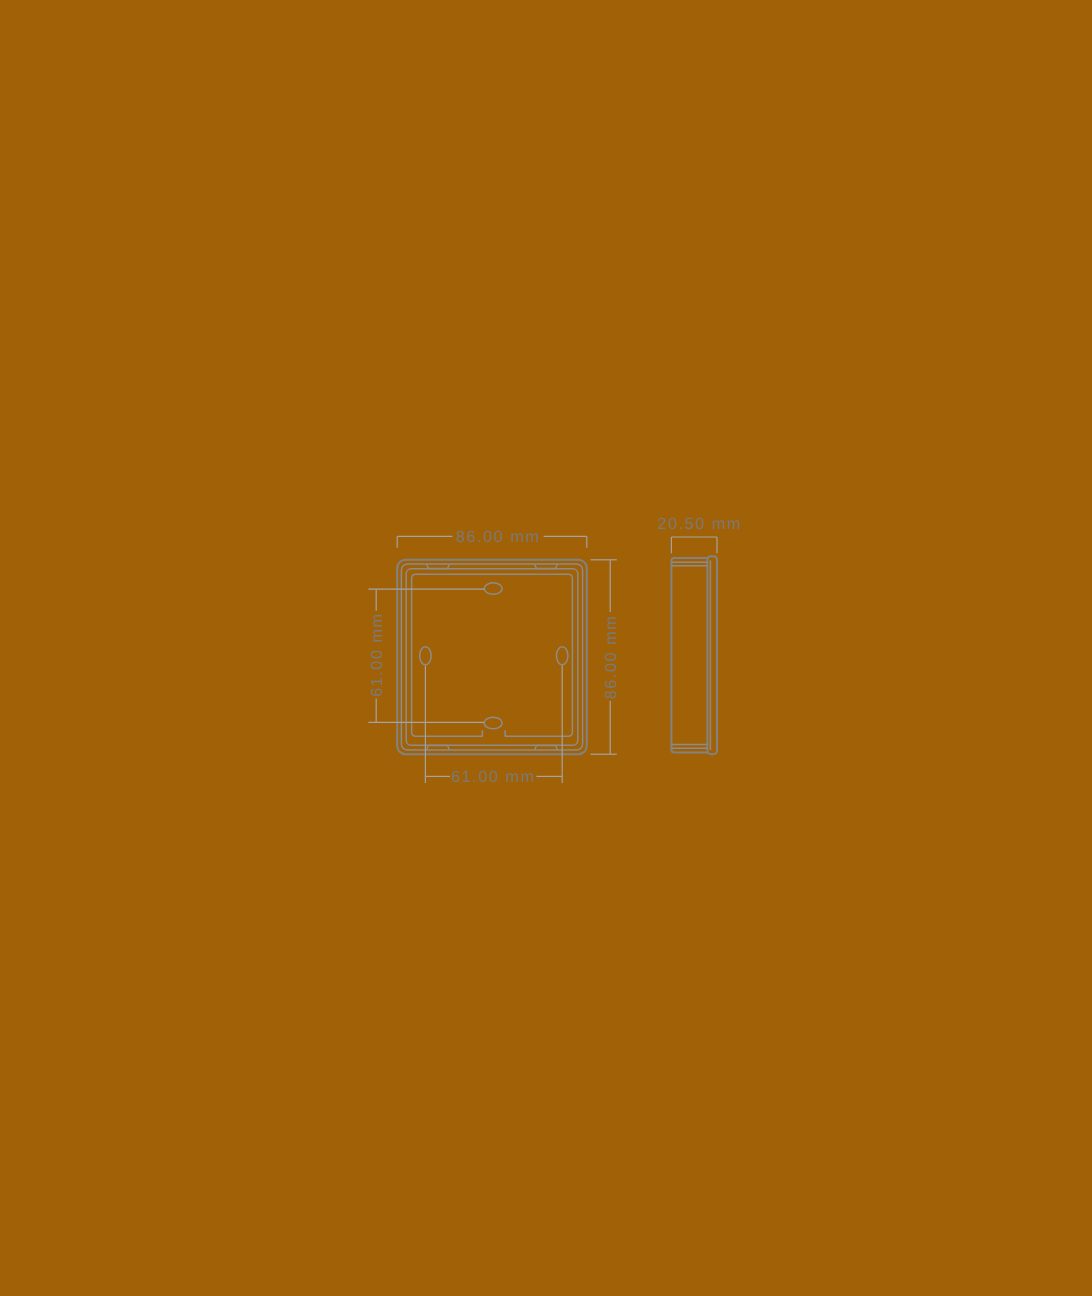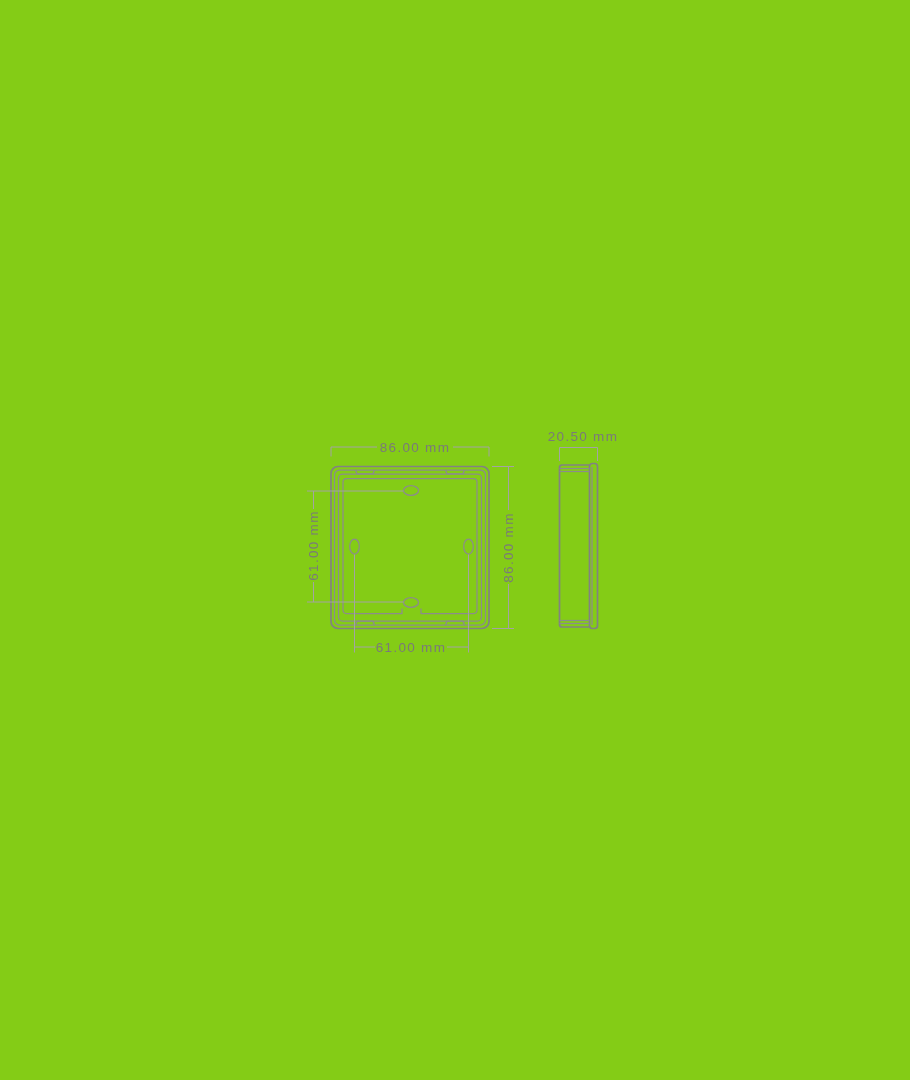--- a/index.html
+++ b/index.html
@@ -7,21 +7,21 @@
     padding: 0;
     background: #ffffff;
     width: 910px;
     height: 1080px;
     overflow: hidden;
   }
   .canvas {
     position: relative;
     width: 910px;
     height: 1080px;
-    background: #84cc16;
+    background: #a16207;
     font-family: "Liberation Sans", sans-serif;
   }
   svg { display: block; }
   .outline   { fill: none; stroke: #828282; stroke-width: 1.7; stroke-linejoin: round; }
   .outline2  { fill: none; stroke: #8c8c8c; stroke-width: 1.25; stroke-linejoin: round; }
   .dimline   { fill: none; stroke: #a3a3a3; stroke-width: 1; }
   .dimtext   {
     fill: #7a7a7a;
     font-family: "Liberation Sans", sans-serif;
     font-size: 13.5px;

